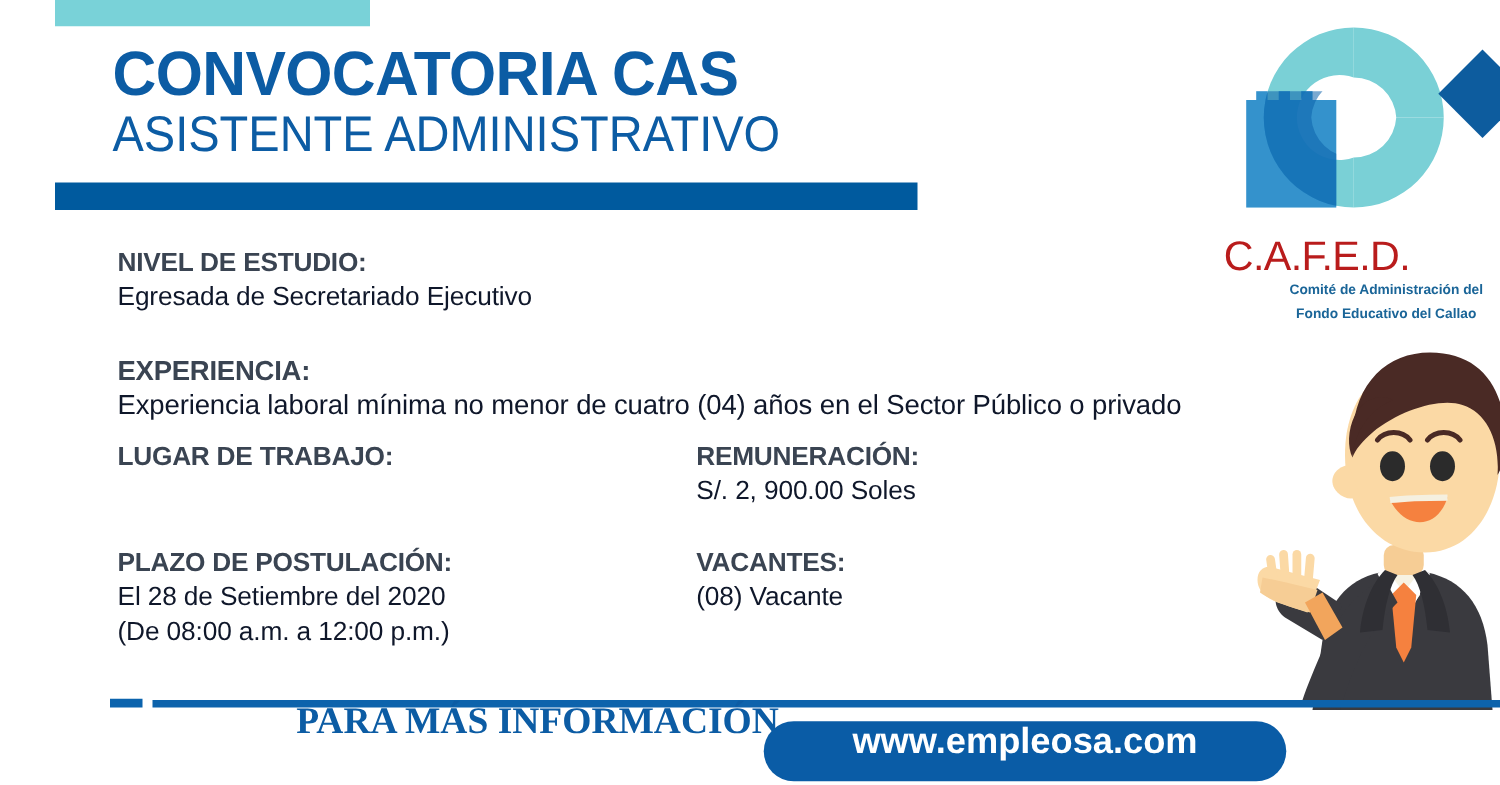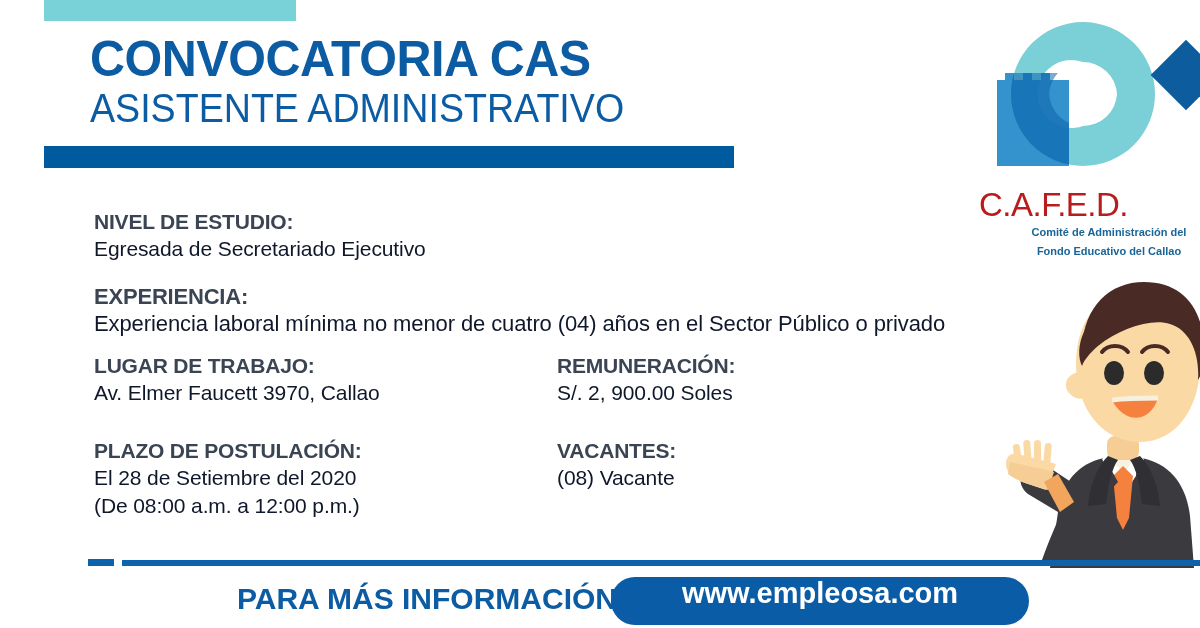--- a/index.html
+++ b/index.html
@@ -88,21 +88,21 @@
     white-space: nowrap;
   }
   
   .block-exp .lbl,
   .block-exp .val {
     font-family: "Liberation Sans Narrow", "Liberation Sans", sans-serif;
   }
   .block-exp .lbl { font-size: 22px; }
   .block-exp .val { font-size: 22px; }
 
-  #b-nivel      { left: 50px;  top: 208px; }
+  #b-nivel      { left: 50px;  top: 197px; }
   #b-exp        { left: 50px;  top: 283px; }
   #b-lugar      { left: 50px;  top: 352px; }
   #b-remun      { left: 513px; top: 352px; }
   #b-plazo      { left: 50px;  top: 437px; }
   #b-vacantes   { left: 513px; top: 437px; }
 
   
   .divider-dash {
     position: absolute;
     left: 44px;
@@ -115,22 +115,22 @@
     position: absolute;
     left: 78px;
     top: 560px;
     width: 1085px;
     height: 6px;
     background: #0d63ac;
   }
   .footer-text {
     position: absolute;
     left: 193px;
-    top: 582px;
-    font-family: Liberation Sans, sans-serif;
+    top: 560px;
+    font-family: Liberation Serif, serif;
     font-weight: bold;
     font-size: 30px;
     line-height: 34px;
     letter-spacing: 0px;
     color: #0c5ca4;
     white-space: nowrap;
   }
   .footer-button {
     position: absolute;
     left: 567px;
@@ -219,21 +219,20 @@
     <div class="val">Egresada de Secretariado Ejecutivo</div>
   </div>
 
   <div class="block block-exp" id="b-exp">
     <div class="lbl">EXPERIENCIA:</div>
     <div class="val">Experiencia laboral mínima no menor de cuatro (04) años en el Sector Público o privado</div>
   </div>
 
   <div class="block" id="b-lugar">
     <div class="lbl">LUGAR DE TRABAJO:</div>
-    <div class="val">Av. Elmer Faucett 3970, Callao</div>
   </div>
 
   <div class="block" id="b-remun">
     <div class="lbl">REMUNERACIÓN:</div>
     <div class="val">S/. 2, 900.00 Soles</div>
   </div>
 
   <div class="block" id="b-plazo">
     <div class="lbl">PLAZO DE POSTULACIÓN:</div>
     <div class="val">El 28 de Setiembre del 2020</div>

